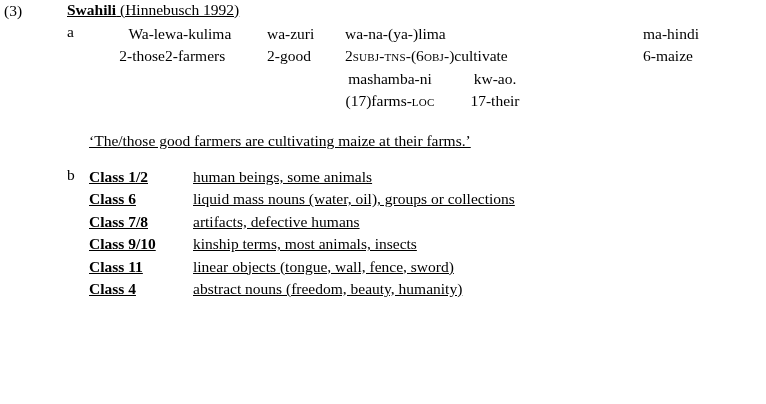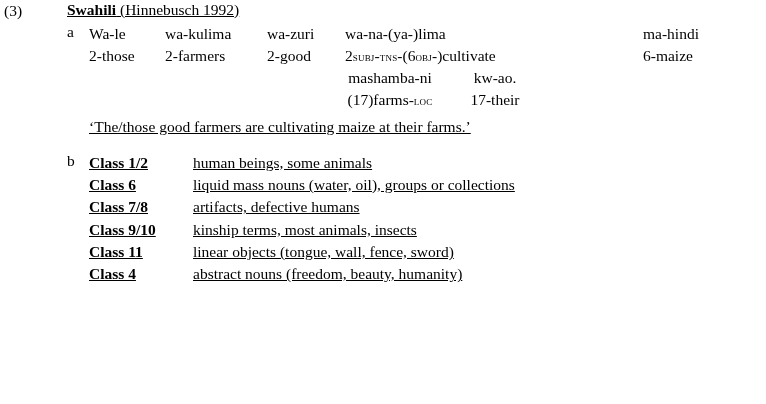--- a/index.html
+++ b/index.html
@@ -66,38 +66,38 @@
   .gloss-line {
     white-space: nowrap;
     line-height: 1.42;
   }
   .gloss-line .w {
     display: inline-block;
     vertical-align: top;
   }
   .sc {
     font-variant: small-caps;
-    font-size: 13px;
+    font-size: 16px;
     letter-spacing: 0.2px;
   }
   
-  .c1 { width: 76px; }
+  .c1 { width: 76px; text-align: right; }
   .c2 { width: 102px; }
   .c3 { width: 78px; }
   .c4 { width: 276px; }
   .c5 { width: 90px; margin-left: 22px; }
   
   .indent-gloss {
     margin-left: 40px;
     text-align: center;
   }
   .d1 { width: 100px; }
   .d2 { width: 110px; }
   .translation {
-    margin-top: 5px;
+    margin-top: 18px;
     line-height: 1.4;
   }
   
   .sub-b {
     margin-top: 14px;
   }
   .class-table {
     border-collapse: collapse;
     width: 658px;
   }

